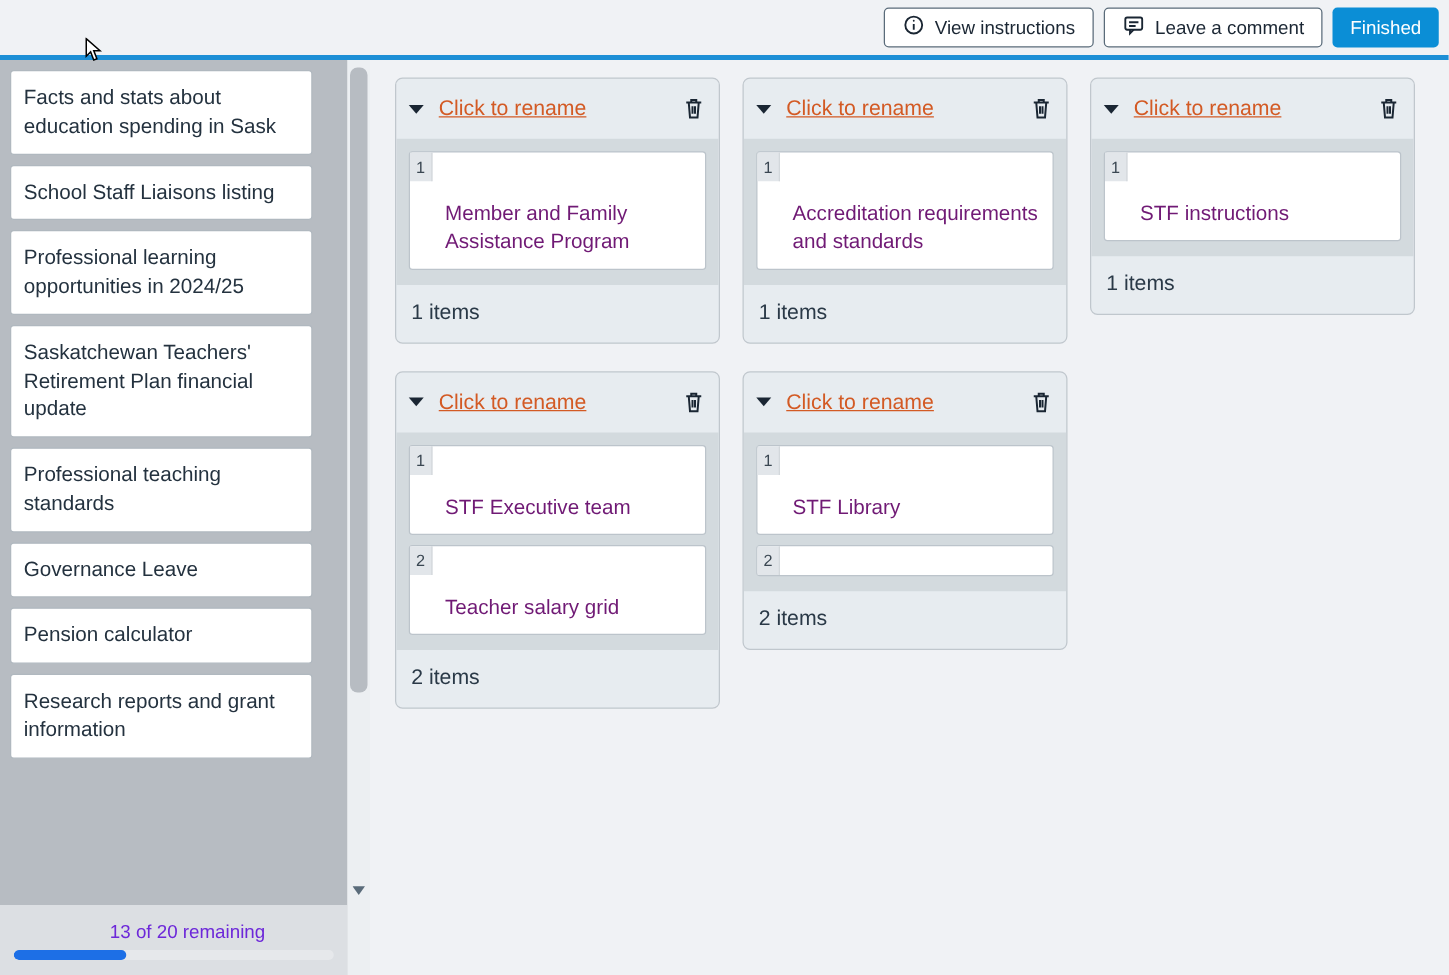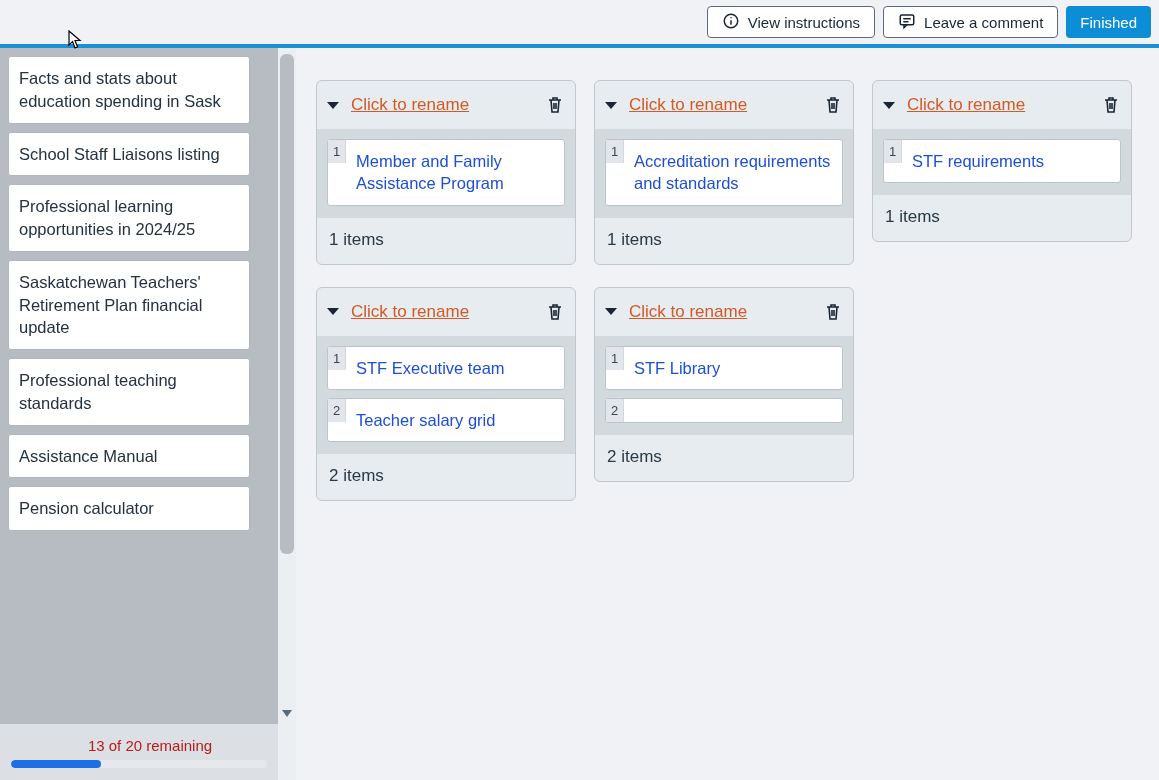--- a/index.html
+++ b/index.html
@@ -7,37 +7,37 @@
   .topbar { height: 44px; display: flex; justify-content: flex-end; align-items: center; padding: 2px 8px; gap: 8px; }
   .btn { display: inline-flex; align-items: center; gap: 8px; border: 1.5px solid #5a6b7a; background: #fff; color: #1a2633; height: 32px; padding: 0 14px; border-radius: 4px; font-size: 15px; cursor: pointer; }
   .btn-primary { background: #0b8ed6; color: #fff; border: none; font-weight: 500; text-align: center; }
   .ico { display: inline-block; }
   .divider { height: 4px; background: #1d8fd6; width: 100%; }
   .main { display: flex; height: calc(780px - 48px); }
   .sidebar { width: 278px; background: #b7bcc2; display: flex; flex-direction: column; }
   .sidebar-scroll { flex: 1; overflow-y: auto; padding: 8px 0 0 8px; }
   .sidebar-card { background: #fff; border: 1px solid #b0b8bf; border-radius: 3px; margin: 0 0 8px 0; padding: 10px 10px; font-size: 16.5px; line-height: 1.38; color: #24323f; cursor: move; width: 242px; }
   .sidebar-footer { height: 56px; background: #dcdfe3; display: flex; flex-direction: column; align-items: center; justify-content: center; gap: 6px; }
-  .sidebar-footer-text { font-size: 15px; color: #b91c1c; margin-left: 22px; }
+  .sidebar-footer-text { font-size: 15px; color: #6d28d9; margin-left: 22px; }
   .prog-track { width: 256px; height: 8px; background: #e6e8eb; border-radius: 4px; overflow: hidden; }
   .prog-fill { height: 100%; background: #1d6fe6; border-radius: 4px; }
   .vscroll-col { width: 18px; background: #eceff2; position: relative; }
   .vscroll-thumb { position: absolute; left: 2px; right: 2px; background: #b7bcc2; border-radius: 6px; }
-  .board { flex: 1; padding: 32px 20px; overflow: auto; }
+  .board { flex: 1; padding: 14px 20px; overflow: auto; }
   .columns { display: flex; gap: 18px; align-items: flex-start; }
   .col { display: flex; flex-direction: column; gap: 22px; }
   .group { width: 260px; background: #e7ecf0; border: 1px solid #c0c7cd; border-radius: 6px; overflow: hidden; }
   .group-header { display: flex; align-items: center; padding: 14px 12px 14px 10px; gap: 8px; }
   .caret { width: 0; height: 0; border-left: 6px solid transparent; border-right: 6px solid transparent; border-top: 7px solid #1a2633; }
   .rename { color: #d35a24; text-decoration: underline; font-size: 17px; cursor: pointer; flex: 1; margin-left: 4px; }
   .trash { width: 16px; height: 18px; cursor: pointer; }
   .group-body { background: #d3dade; padding: 10px 10px 4px; }
   .item { background: #fff; border: 1px solid #bcc4cb; border-radius: 3px; margin-bottom: 8px; display: flex; align-items: flex-start; }
   .item-num { width: 18px; min-width:18px; background: #e2e6ea; font-size: 13px; text-align: center; padding: 4px 0; color: #3a4752; border-right: 1px solid #d3d8dc; }
-  .item-text { padding: 10px 10px 10px 10px; font-size: 16.5px; line-height: 1.35; color: #1d4ed8; }
+  .item-text { padding: 10px 10px 10px 10px; font-size: 16.5px; line-height: 1.35; color: #701a75; margin-top: 28px; }
   .group-footer { padding: 12px 12px 14px; font-size: 17px; color: #2a3947; }
   
   .cursor-arrow {
     position: absolute;
     top: 30px;
     left: 68px;
     pointer-events: none;
   }
 </style>
 </head>
@@ -74,22 +74,23 @@
 
 <div class="main">
 
   <div class="sidebar">
     <div class="sidebar-scroll">
       <div class="sidebar-card"><span>Facts and stats about education spending in Sask</span></div>
       <div class="sidebar-card"><span>School Staff Liaisons listing</span></div>
       <div class="sidebar-card"><span>Professional learning opportunities in 2024/25</span></div>
       <div class="sidebar-card"><span>Saskatchewan Teachers' Retirement Plan financial update</span></div>
       <div class="sidebar-card"><span>Professional teaching standards</span></div>
-      <div class="sidebar-card"><span>Assistance Manual</span></div>
+      <div class="sidebar-card"><span>Governance Leave</span></div>
       <div class="sidebar-card"><span>Pension calculator</span></div>
+      <div class="sidebar-card"><span>Research reports and grant information</span></div>
 
     </div>
     <div class="sidebar-footer">
       <div class="sidebar-footer-text">13 of 20 remaining</div>
       <div class="prog-track">
         <div class="prog-fill" style="width:35%"></div>
       </div>
     </div>
   </div>
 
@@ -199,21 +200,21 @@
             <span class="rename">Click to rename</span>
             <span class="trash">
               <svg width="16" height="18" viewBox="0 0 16 18" fill="none" stroke="#1a2633" stroke-width="1.6">
                   <path d="M2 4h12M6 4V2h4v2M4 4l1 12h6l1-12M7 7v6M9 7v6"></path>
                 </svg>
             </span>
           </div>
           <div class="group-body">
             <div class="item">
               <div class="item-num">1</div>
-              <div class="item-text">STF requirements</div>
+              <div class="item-text">STF instructions</div>
             </div>
           </div>
           <div class="group-footer">1 items</div>
         </div>
       </div>
 
     </div>
   </div>
 </div>
 

